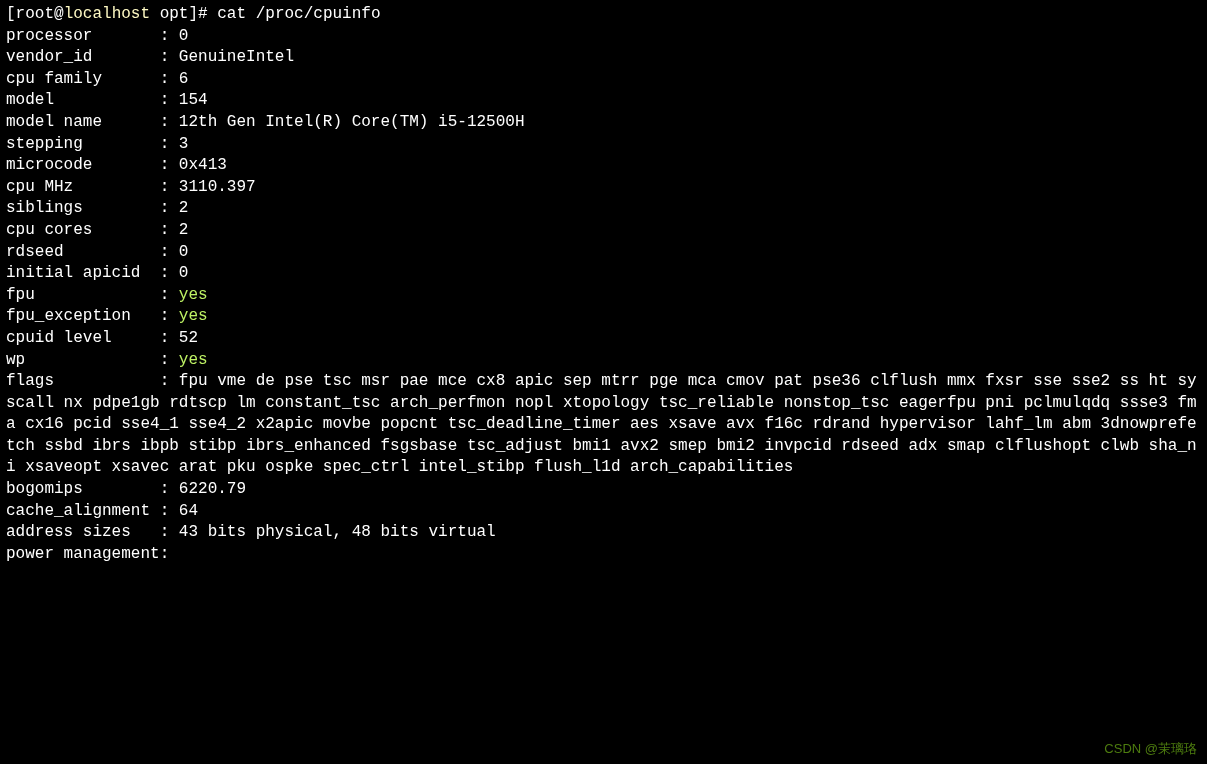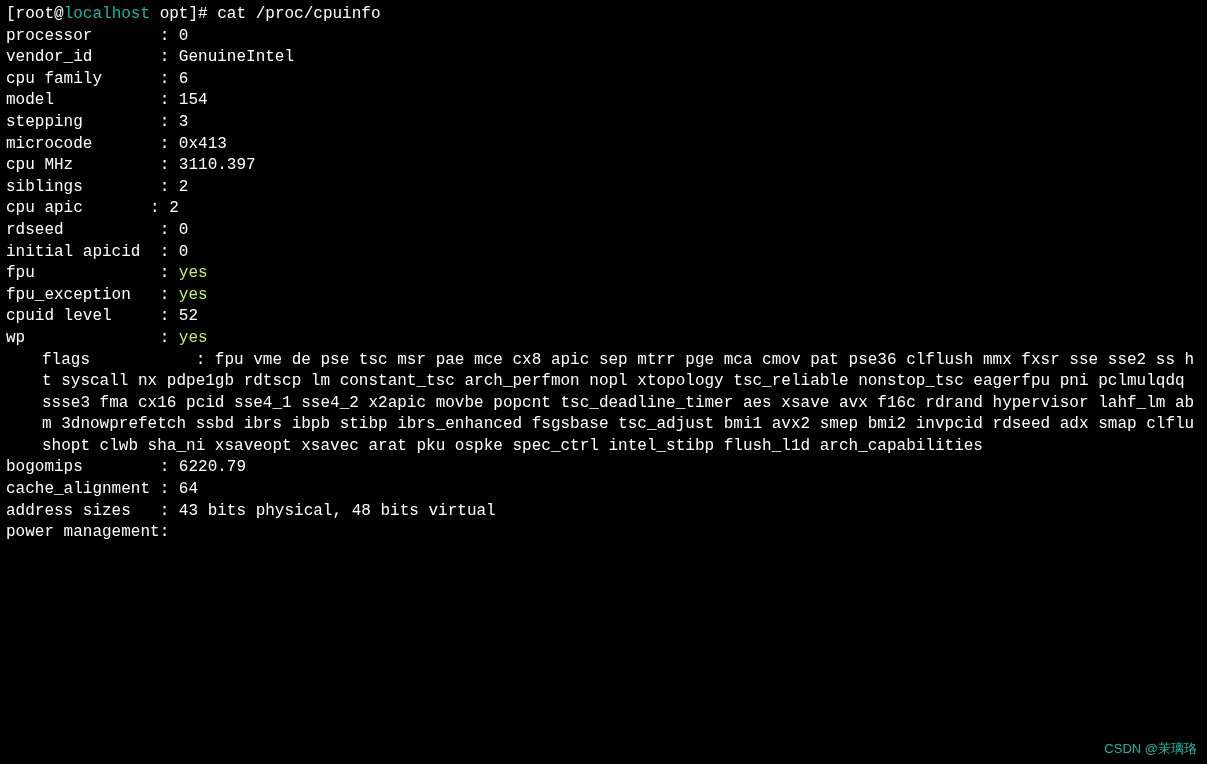--- a/index.html
+++ b/index.html
@@ -10,54 +10,54 @@
     font-family: "Consolas", "Courier New", monospace;
     font-size: 16px;
     line-height: 1.35;
     width: 1207px;
     height: 764px;
     box-sizing: border-box;
     overflow: hidden;
     position: relative;
   }
   .prompt-line { white-space: pre; }
-  .magenta { color: #14b8a6; }
+  .magenta { color: #fef9c3; }
   .green { color: #bef264; }
   .white { color: #ffffff; }
   .row { white-space: pre; }
   .flags-block {
     white-space: pre-wrap;
     word-break: break-all;
-    margin-left: 36px;
   }
   .watermark {
     position: absolute;
     bottom: 6px;
     right: 10px;
-    color: #14b8a6;
+    color: #4d7c0f;
     font-size: 13px;
     font-family: sans-serif;
     text-align: center;
   }
 </style>
 </head>
 <body>
 
 <div class="prompt-line"><span class="white">[</span><span class="white">root@</span><span class="magenta">localhost</span><span class="white"> opt</span><span class="white">]# </span><span class="white">cat /proc/cpuinfo</span></div>
 
 <div id="rows-container">
     <div class="row"><span>processor       : </span><span>0</span></div>
     <div class="row"><span>vendor_id       : </span><span>GenuineIntel</span></div>
     <div class="row"><span>cpu family      : </span><span>6</span></div>
     <div class="row"><span>model           : </span><span>154</span></div>
+    <div class="row"><span>model name      : </span><span>12th Gen Intel(R) Core(TM) i5-12500H</span></div>
     <div class="row"><span>stepping        : </span><span>3</span></div>
     <div class="row"><span>microcode       : </span><span>0x413</span></div>
     <div class="row"><span>cpu MHz         : </span><span>3110.397</span></div>
     <div class="row"><span>siblings        : </span><span>2</span></div>
-    <div class="row"><span>cpu apic       : </span><span>2</span></div>
+    <div class="row"><span>cpu cores       : </span><span>2</span></div>
     <div class="row"><span>rdseed          : </span><span>0</span></div>
     <div class="row"><span>initial apicid  : </span><span>0</span></div>
     <div class="row"><span>fpu             : </span><span class="green">yes</span></div>
     <div class="row"><span>fpu_exception   : </span><span class="green">yes</span></div>
     <div class="row"><span>cpuid level     : </span><span>52</span></div>
     <div class="row"><span>wp              : </span><span class="green">yes</span></div>
   </div>
 
 <div class="flags-block"><span id="flags-key">flags           : </span><span id="flags-val">fpu vme de pse tsc msr pae mce cx8 apic sep mtrr pge mca cmov pat pse36 clflush mmx fxsr sse sse2 ss ht syscall nx pdpe1gb rdtscp lm constant_tsc arch_perfmon nopl xtopology tsc_reliable nonstop_tsc eagerfpu pni pclmulqdq ssse3 fma cx16 pcid sse4_1 sse4_2 x2apic movbe popcnt tsc_deadline_timer aes xsave avx f16c rdrand hypervisor lahf_lm abm 3dnowprefetch ssbd ibrs ibpb stibp ibrs_enhanced fsgsbase tsc_adjust bmi1 avx2 smep bmi2 invpcid rdseed adx smap clflushopt clwb sha_ni xsaveopt xsavec arat pku ospke spec_ctrl intel_stibp flush_l1d arch_capabilities</span></div>
 

